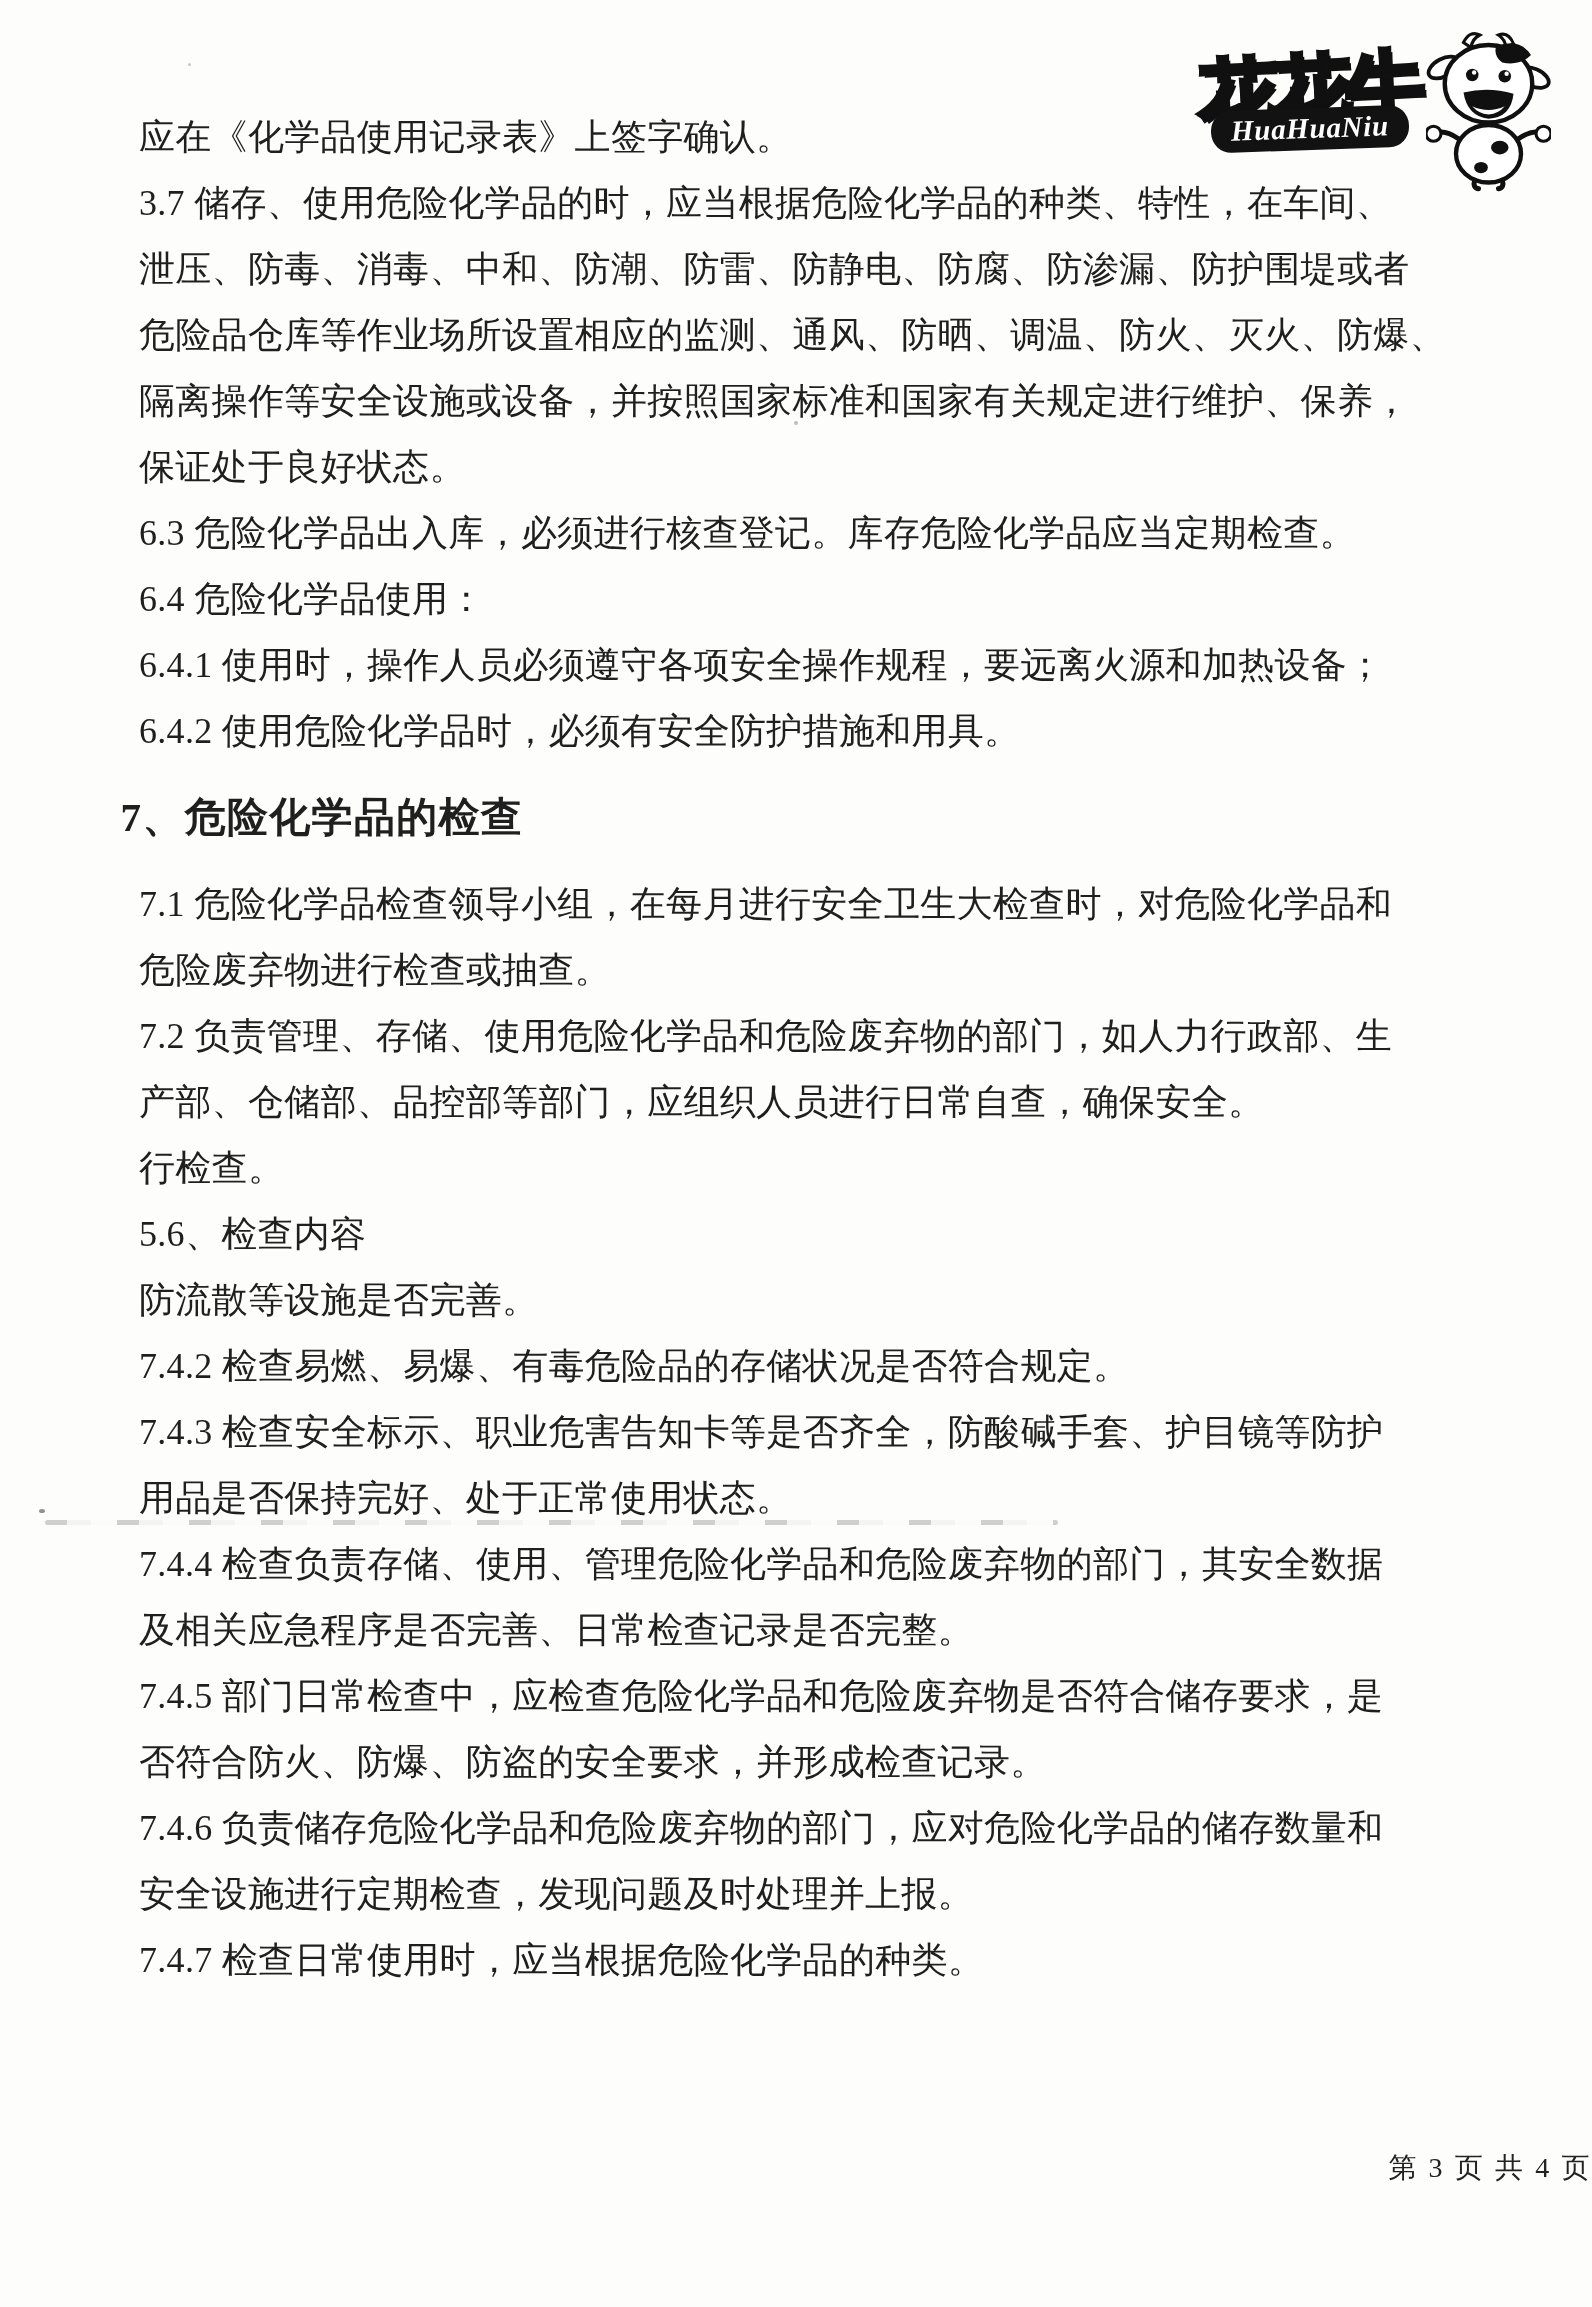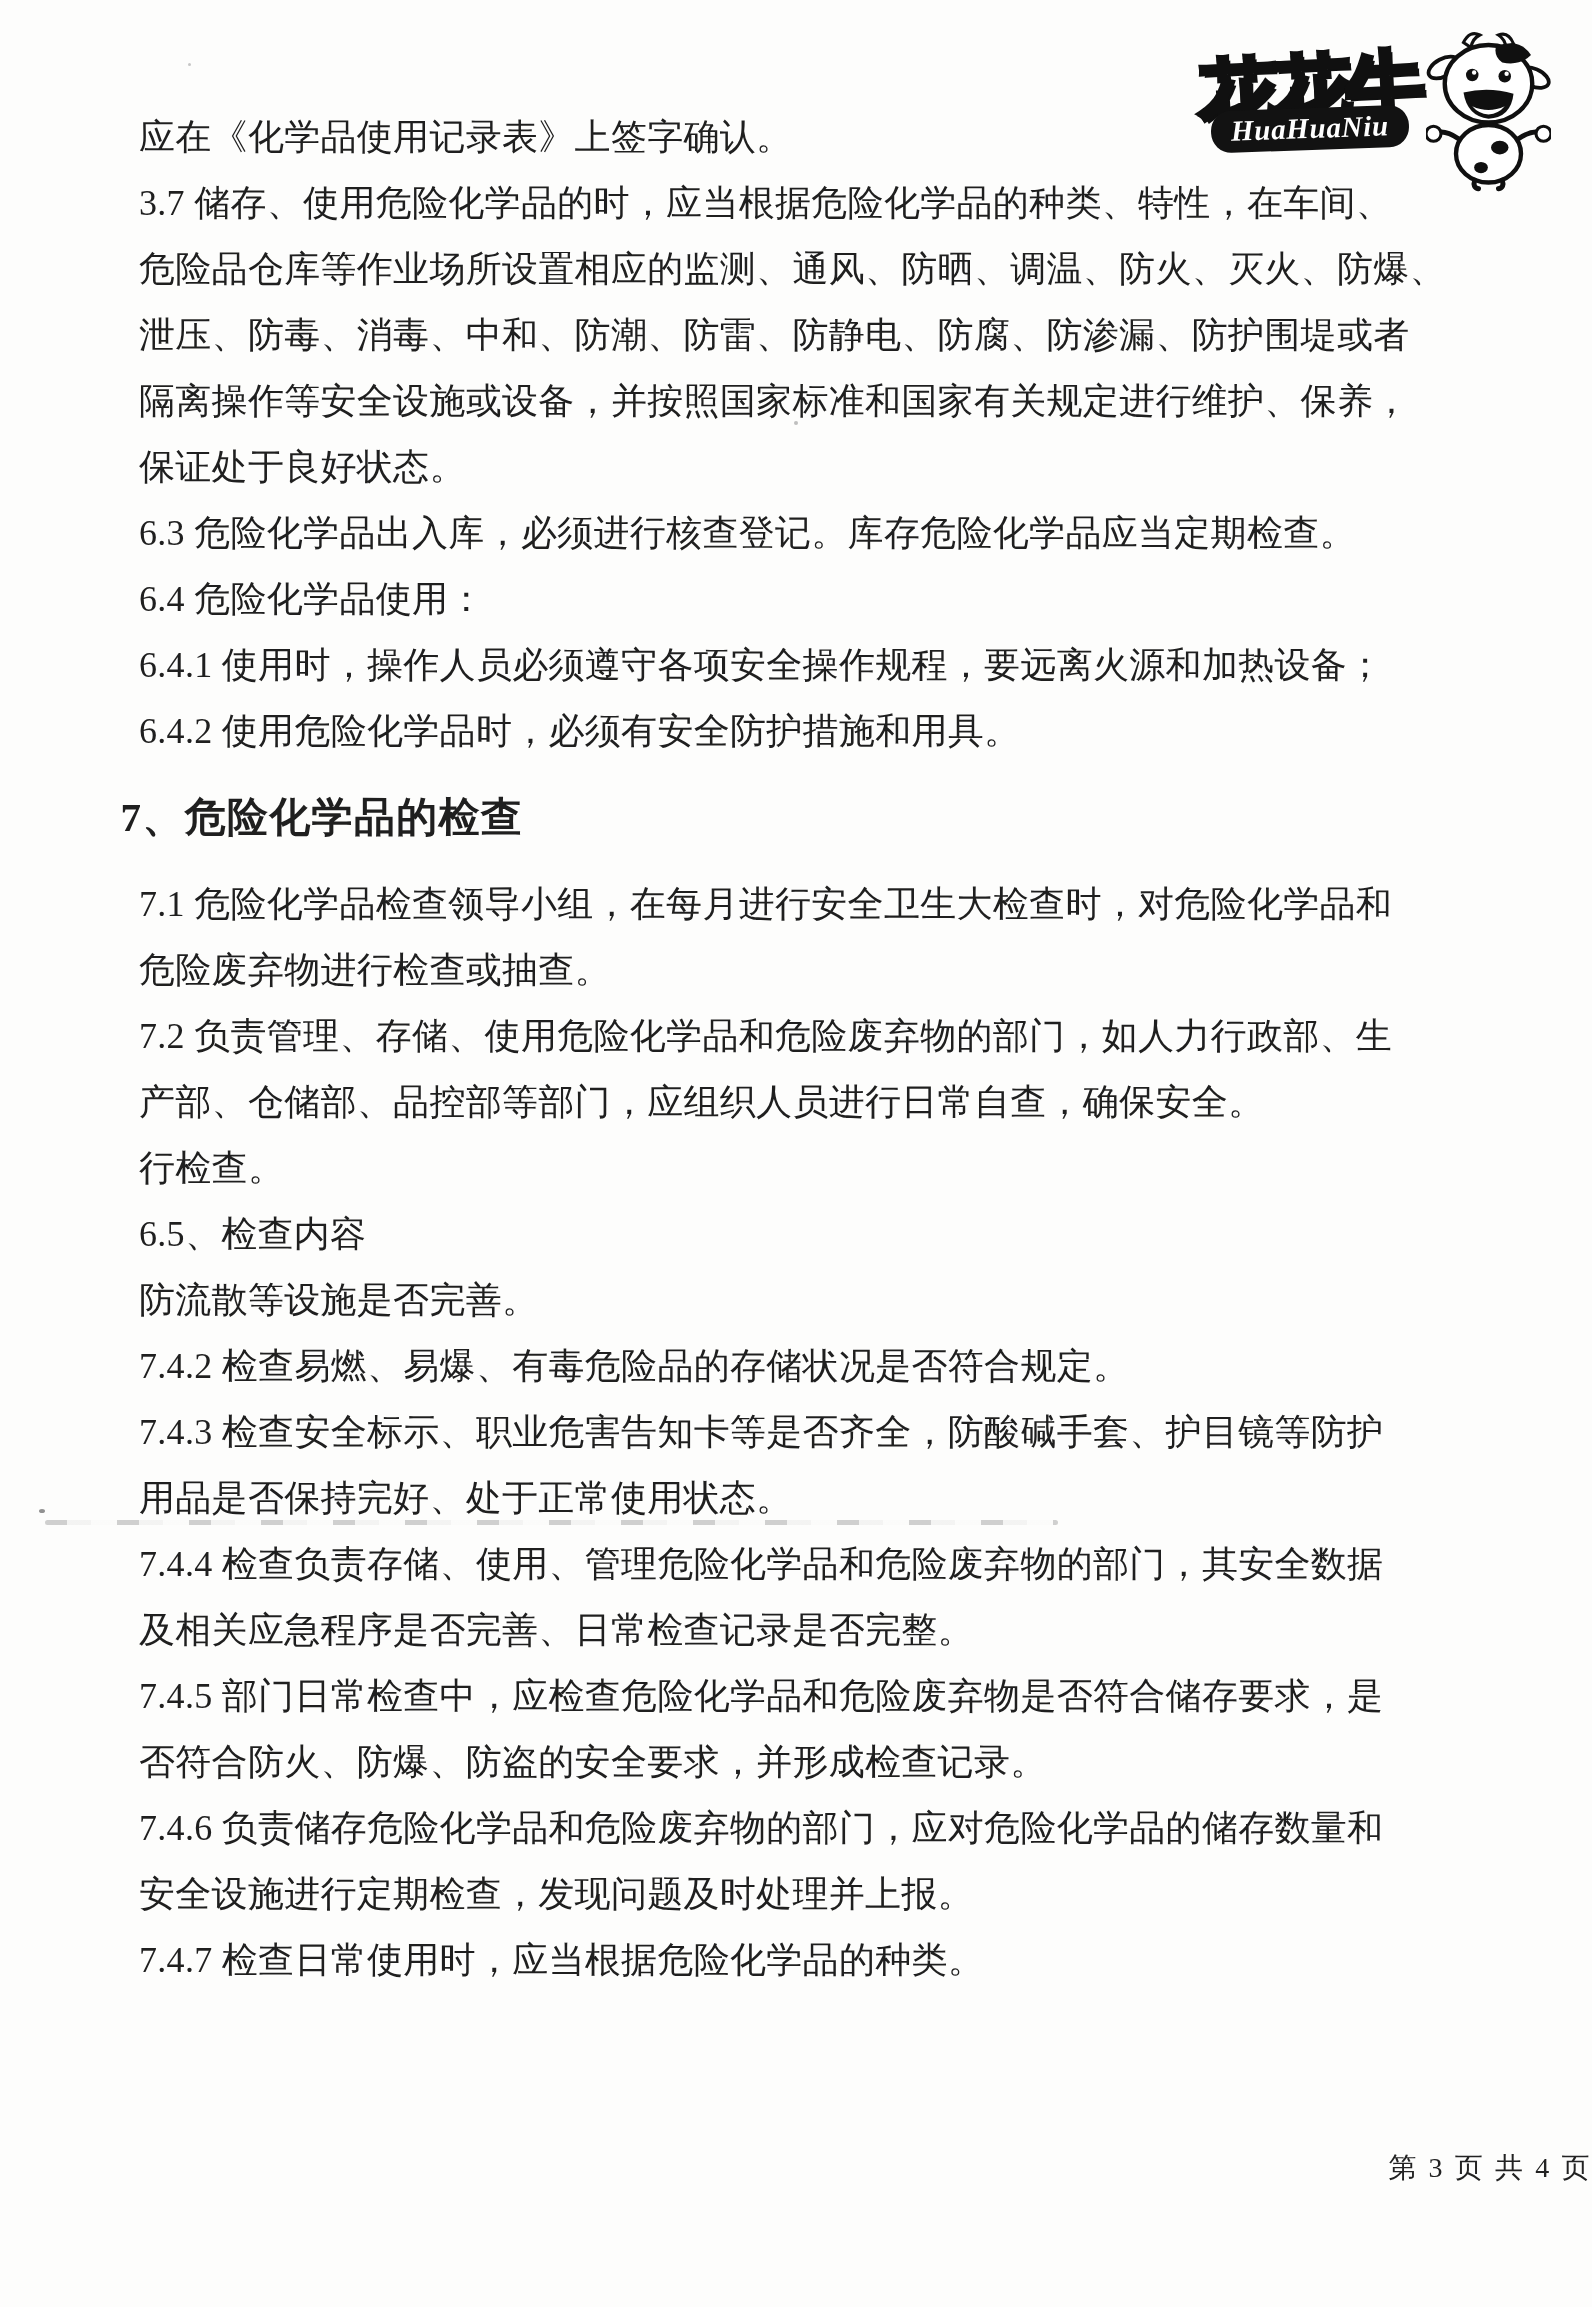--- a/index.html
+++ b/index.html
@@ -161,35 +161,35 @@
     <circle cx="188" cy="168" r="12" fill="#fff" stroke="#101010" stroke-width="5"></circle>
 
     <path d="M78 242 q-4 12 6 14" fill="none" stroke="#101010" stroke-width="8" stroke-linecap="round"></path>
     <path d="M122 242 q4 12 -6 14" fill="none" stroke="#101010" stroke-width="8" stroke-linecap="round"></path>
   </svg>
 </div>
 
 <div class="textcol">
     <div class="line body">应在《化学品使用记录表》上签字确认。</div>
     <div class="line body">3.7 储存、使用危险化学品的时，应当根据危险化学品的种类、特性，在车间、</div>
+    <div class="line body">泄压、防毒、消毒、中和、防潮、防雷、防静电、防腐、防渗漏、防护围堤或者</div>
     <div class="line body">危险品仓库等作业场所设置相应的监测、通风、防晒、调温、防火、灭火、防爆、</div>
-    <div class="line body">泄压、防毒、消毒、中和、防潮、防雷、防静电、防腐、防渗漏、防护围堤或者</div>
     <div class="line body">隔离操作等安全设施或设备，并按照国家标准和国家有关规定进行维护、保养，</div>
     <div class="line body">保证处于良好状态。</div>
     <div class="line body">6.3 危险化学品出入库，必须进行核查登记。库存危险化学品应当定期检查。</div>
     <div class="line body">6.4 危险化学品使用：</div>
     <div class="line body">6.4.1 使用时，操作人员必须遵守各项安全操作规程，要远离火源和加热设备；</div>
     <div class="line body">6.4.2 使用危险化学品时，必须有安全防护措施和用具。</div>
     <div class="line heading">7、危险化学品的检查</div>
     <div class="line body">7.1 危险化学品检查领导小组，在每月进行安全卫生大检查时，对危险化学品和</div>
     <div class="line body">危险废弃物进行检查或抽查。</div>
     <div class="line body">7.2 负责管理、存储、使用危险化学品和危险废弃物的部门，如人力行政部、生</div>
     <div class="line body">产部、仓储部、品控部等部门，应组织人员进行日常自查，确保安全。</div>
     <div class="line body">行检查。</div>
-    <div class="line body">6.5、检查内容</div>
+    <div class="line body">5.6、检查内容</div>
     <div class="line body">防流散等设施是否完善。</div>
     <div class="line body">7.4.2 检查易燃、易爆、有毒危险品的存储状况是否符合规定。</div>
     <div class="line body">7.4.3 检查安全标示、职业危害告知卡等是否齐全，防酸碱手套、护目镜等防护</div>
     <div class="line body">用品是否保持完好、处于正常使用状态。</div>
     <div class="line body">7.4.4 检查负责存储、使用、管理危险化学品和危险废弃物的部门，其安全数据</div>
     <div class="line body">及相关应急程序是否完善、日常检查记录是否完整。</div>
     <div class="line body">7.4.5 部门日常检查中，应检查危险化学品和危险废弃物是否符合储存要求，是</div>
     <div class="line body">否符合防火、防爆、防盗的安全要求，并形成检查记录。</div>
     <div class="line body">7.4.6 负责储存危险化学品和危险废弃物的部门，应对危险化学品的储存数量和</div>
     <div class="line body">安全设施进行定期检查，发现问题及时处理并上报。</div>

